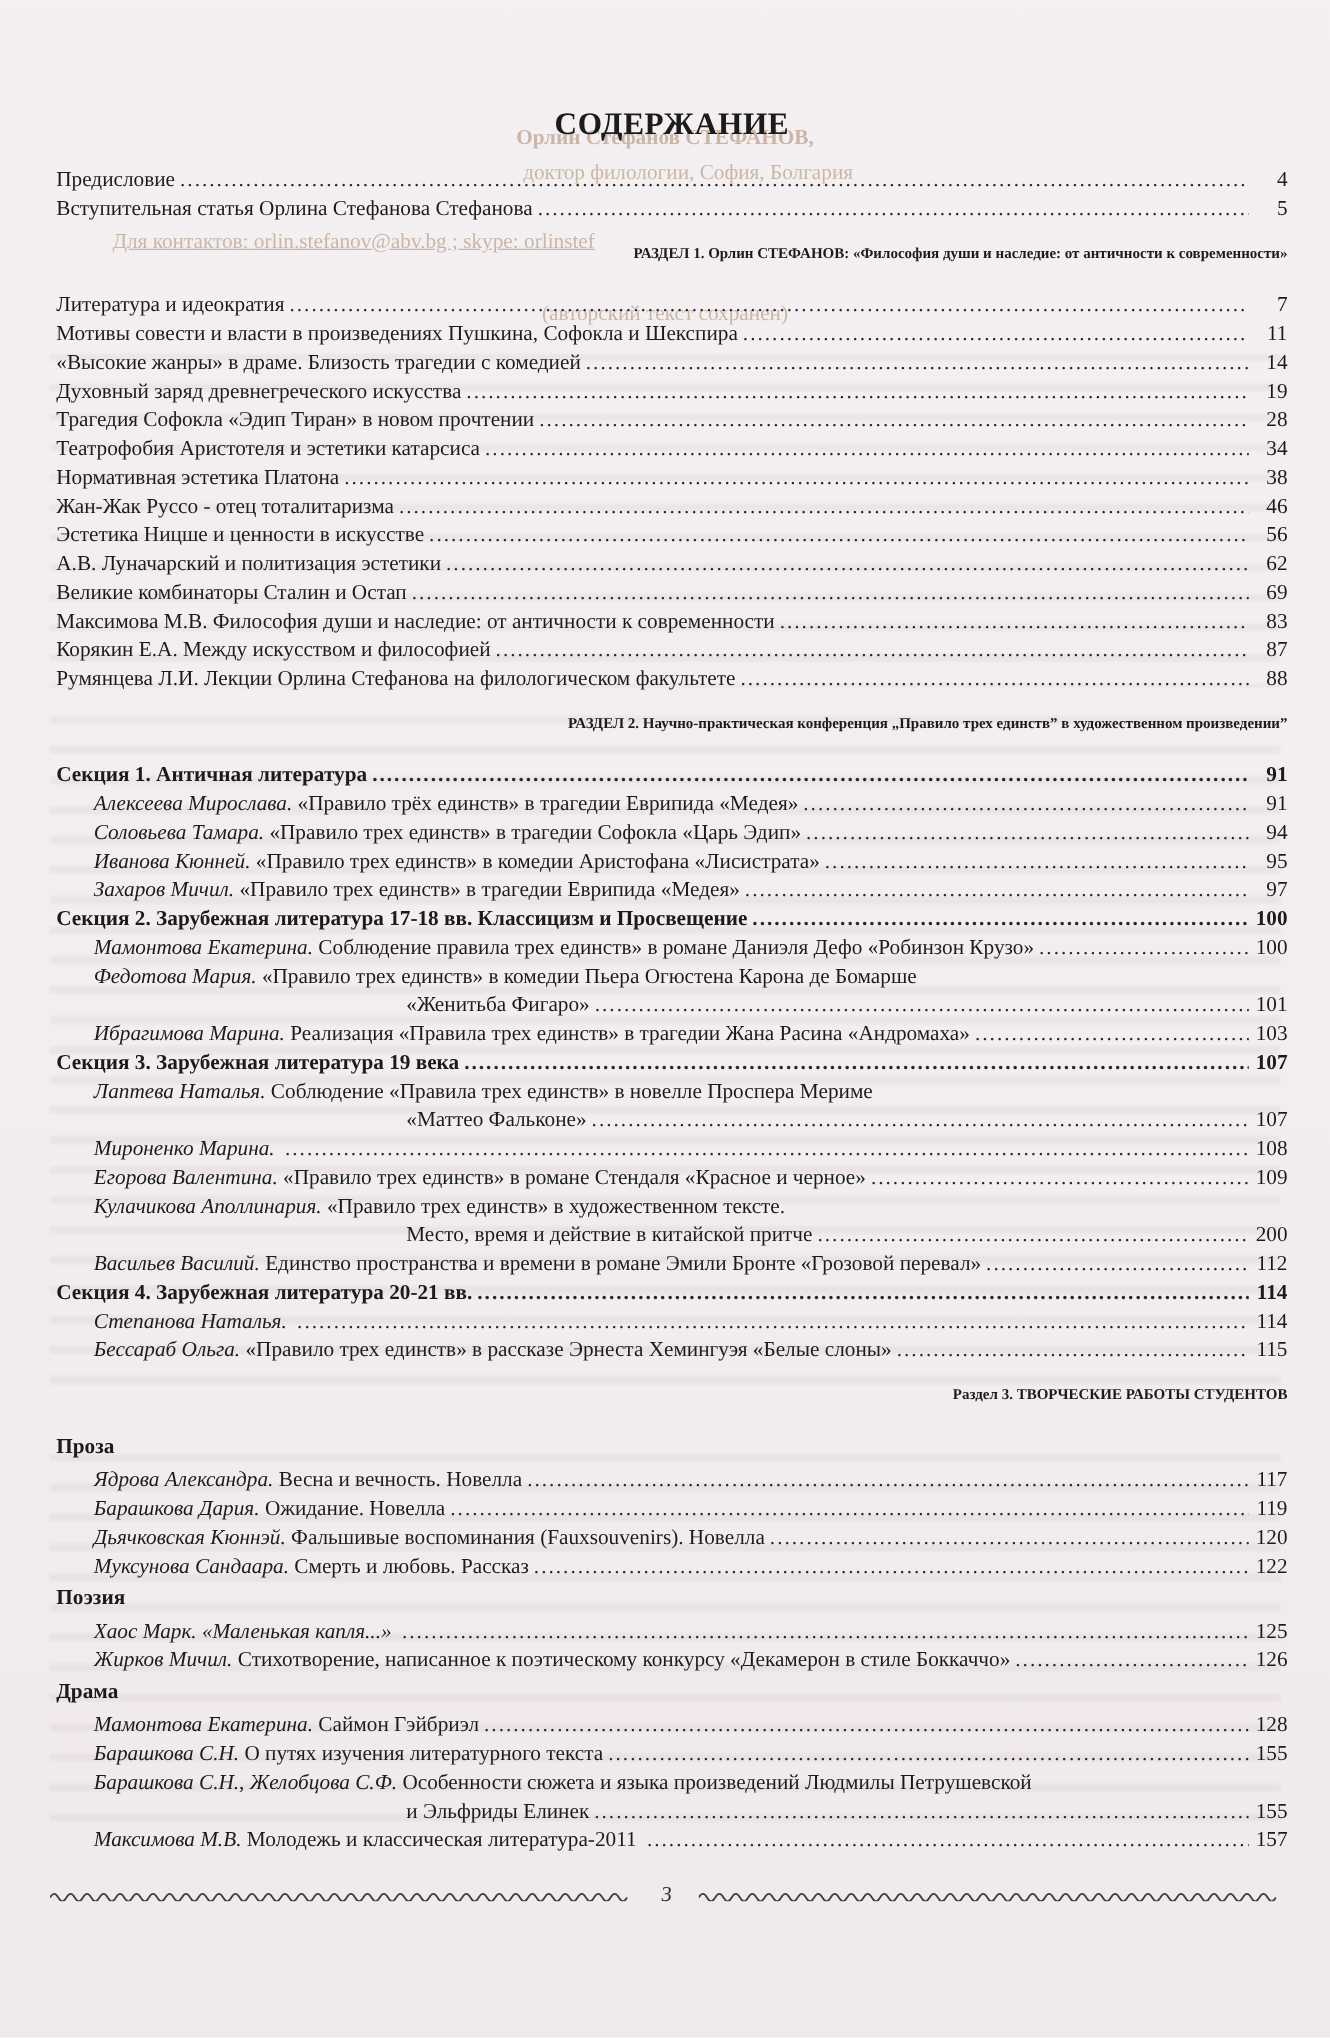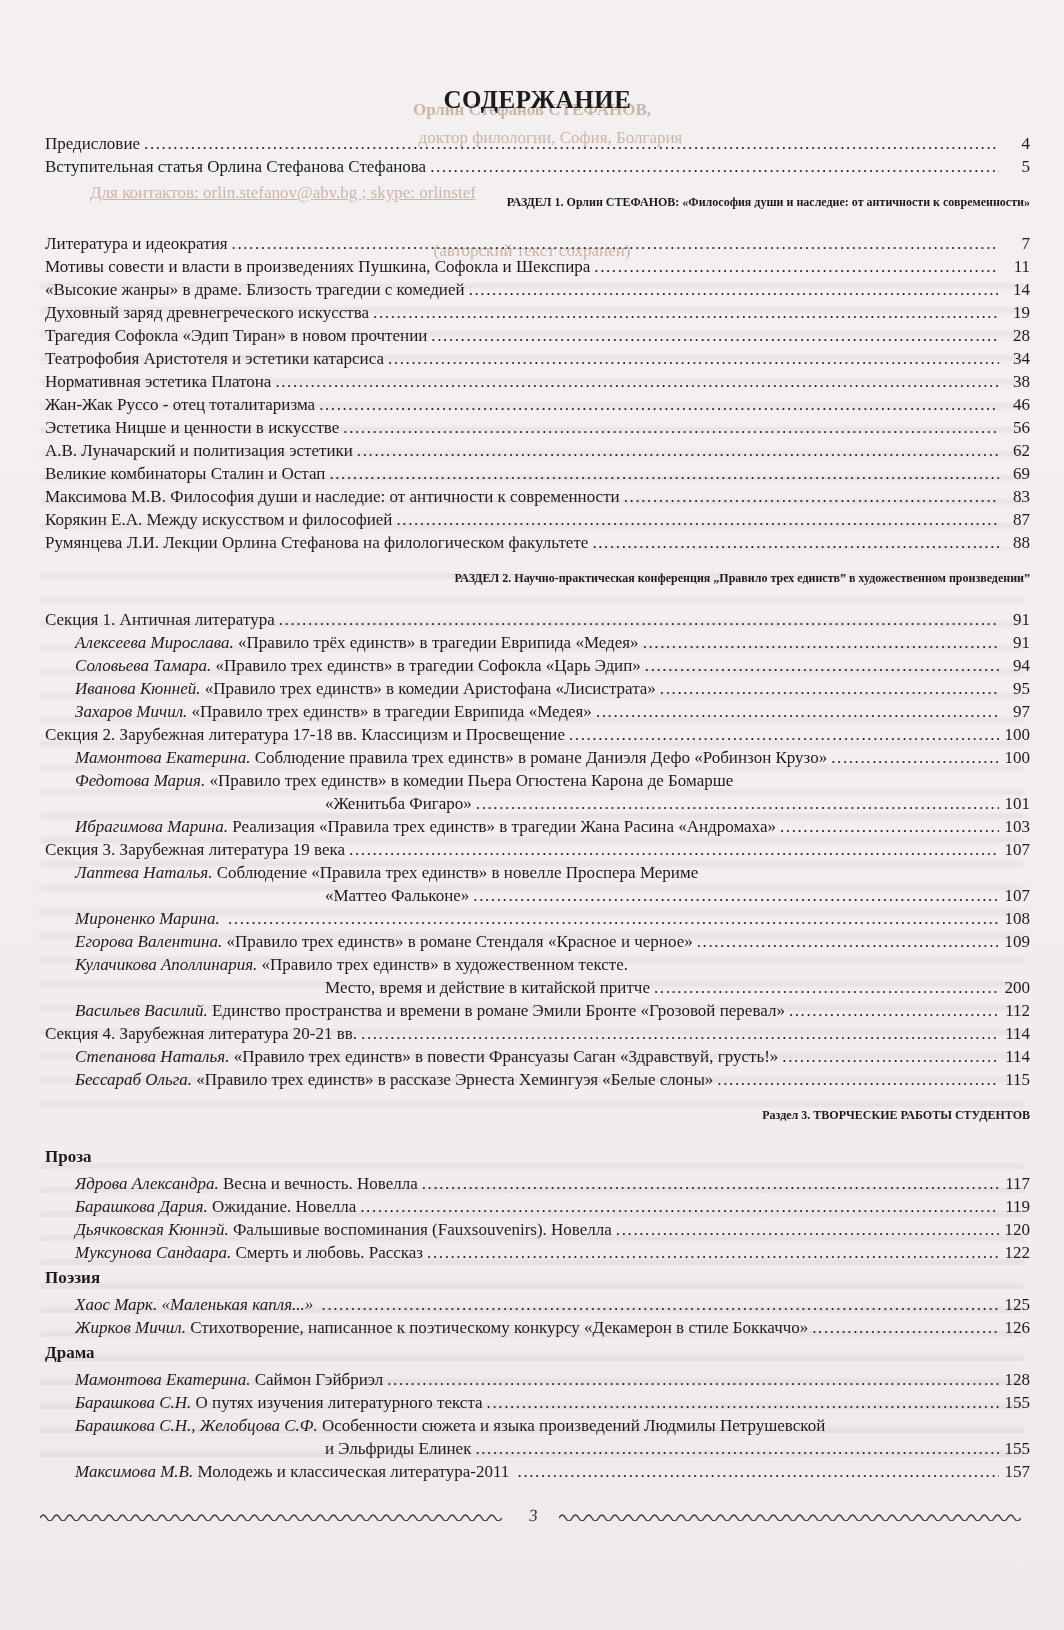--- a/index.html
+++ b/index.html
@@ -55,21 +55,21 @@
   .row .txt { white-space:pre; }
   .row .dots {
     flex:1 1 20px; width:20px;
     overflow:hidden; white-space:nowrap;
     letter-spacing:1.6px; margin:0 3px 0 4px;
     color:#262626;
   }
   .row .pagenum { flex:0 0 auto; min-width:28px; text-align:right; }
   .row.item, .row.itemwrap { padding-left:30px; }
   .row.cont { padding-left:280px; }
-  .row.section { font-weight:normal; }
+  .row.section { font-weight:bold; }
   .row.group   { font-weight:bold; margin:2px 0 4px; }
   .row.heading {
     display:block; text-align:right; font-weight:bold;
     font-size:12px; line-height:24px;
     margin:12px 0 18px;
   }
   
   .footer {
     position:absolute; left:40px; right:38px; top:1506px;
     display:flex; align-items:center; gap:22px; z-index:1;
@@ -273,21 +273,20 @@
           <span class="dots">................................................................................................................................................................................................................................................................................................................................................................................................................</span>
           <span class="pagenum">112</span>
         </div>
         <div class="row section">
           <span class="txt">Секция 4. Зарубежная литература 20-21 вв.</span>
           <span class="dots">................................................................................................................................................................................................................................................................................................................................................................................................................</span>
           <span class="pagenum">114</span>
         </div>
         <div class="row item">
           <span class="it">Степанова Наталья. </span>
-          <span class="txt">«Правило трех единств» в повести Франсуазы Саган «Здравствуй, грусть!»</span>
           <span class="dots">................................................................................................................................................................................................................................................................................................................................................................................................................</span>
           <span class="pagenum">114</span>
         </div>
         <div class="row item">
           <span class="it">Бессараб Ольга. </span>
           <span class="txt">«Правило трех единств» в рассказе Эрнеста Хемингуэя «Белые слоны»</span>
           <span class="dots">................................................................................................................................................................................................................................................................................................................................................................................................................</span>
           <span class="pagenum">115</span>
         </div>
         <div class="row heading">Раздел 3. ТВОРЧЕСКИЕ РАБОТЫ СТУДЕНТОВ</div>

